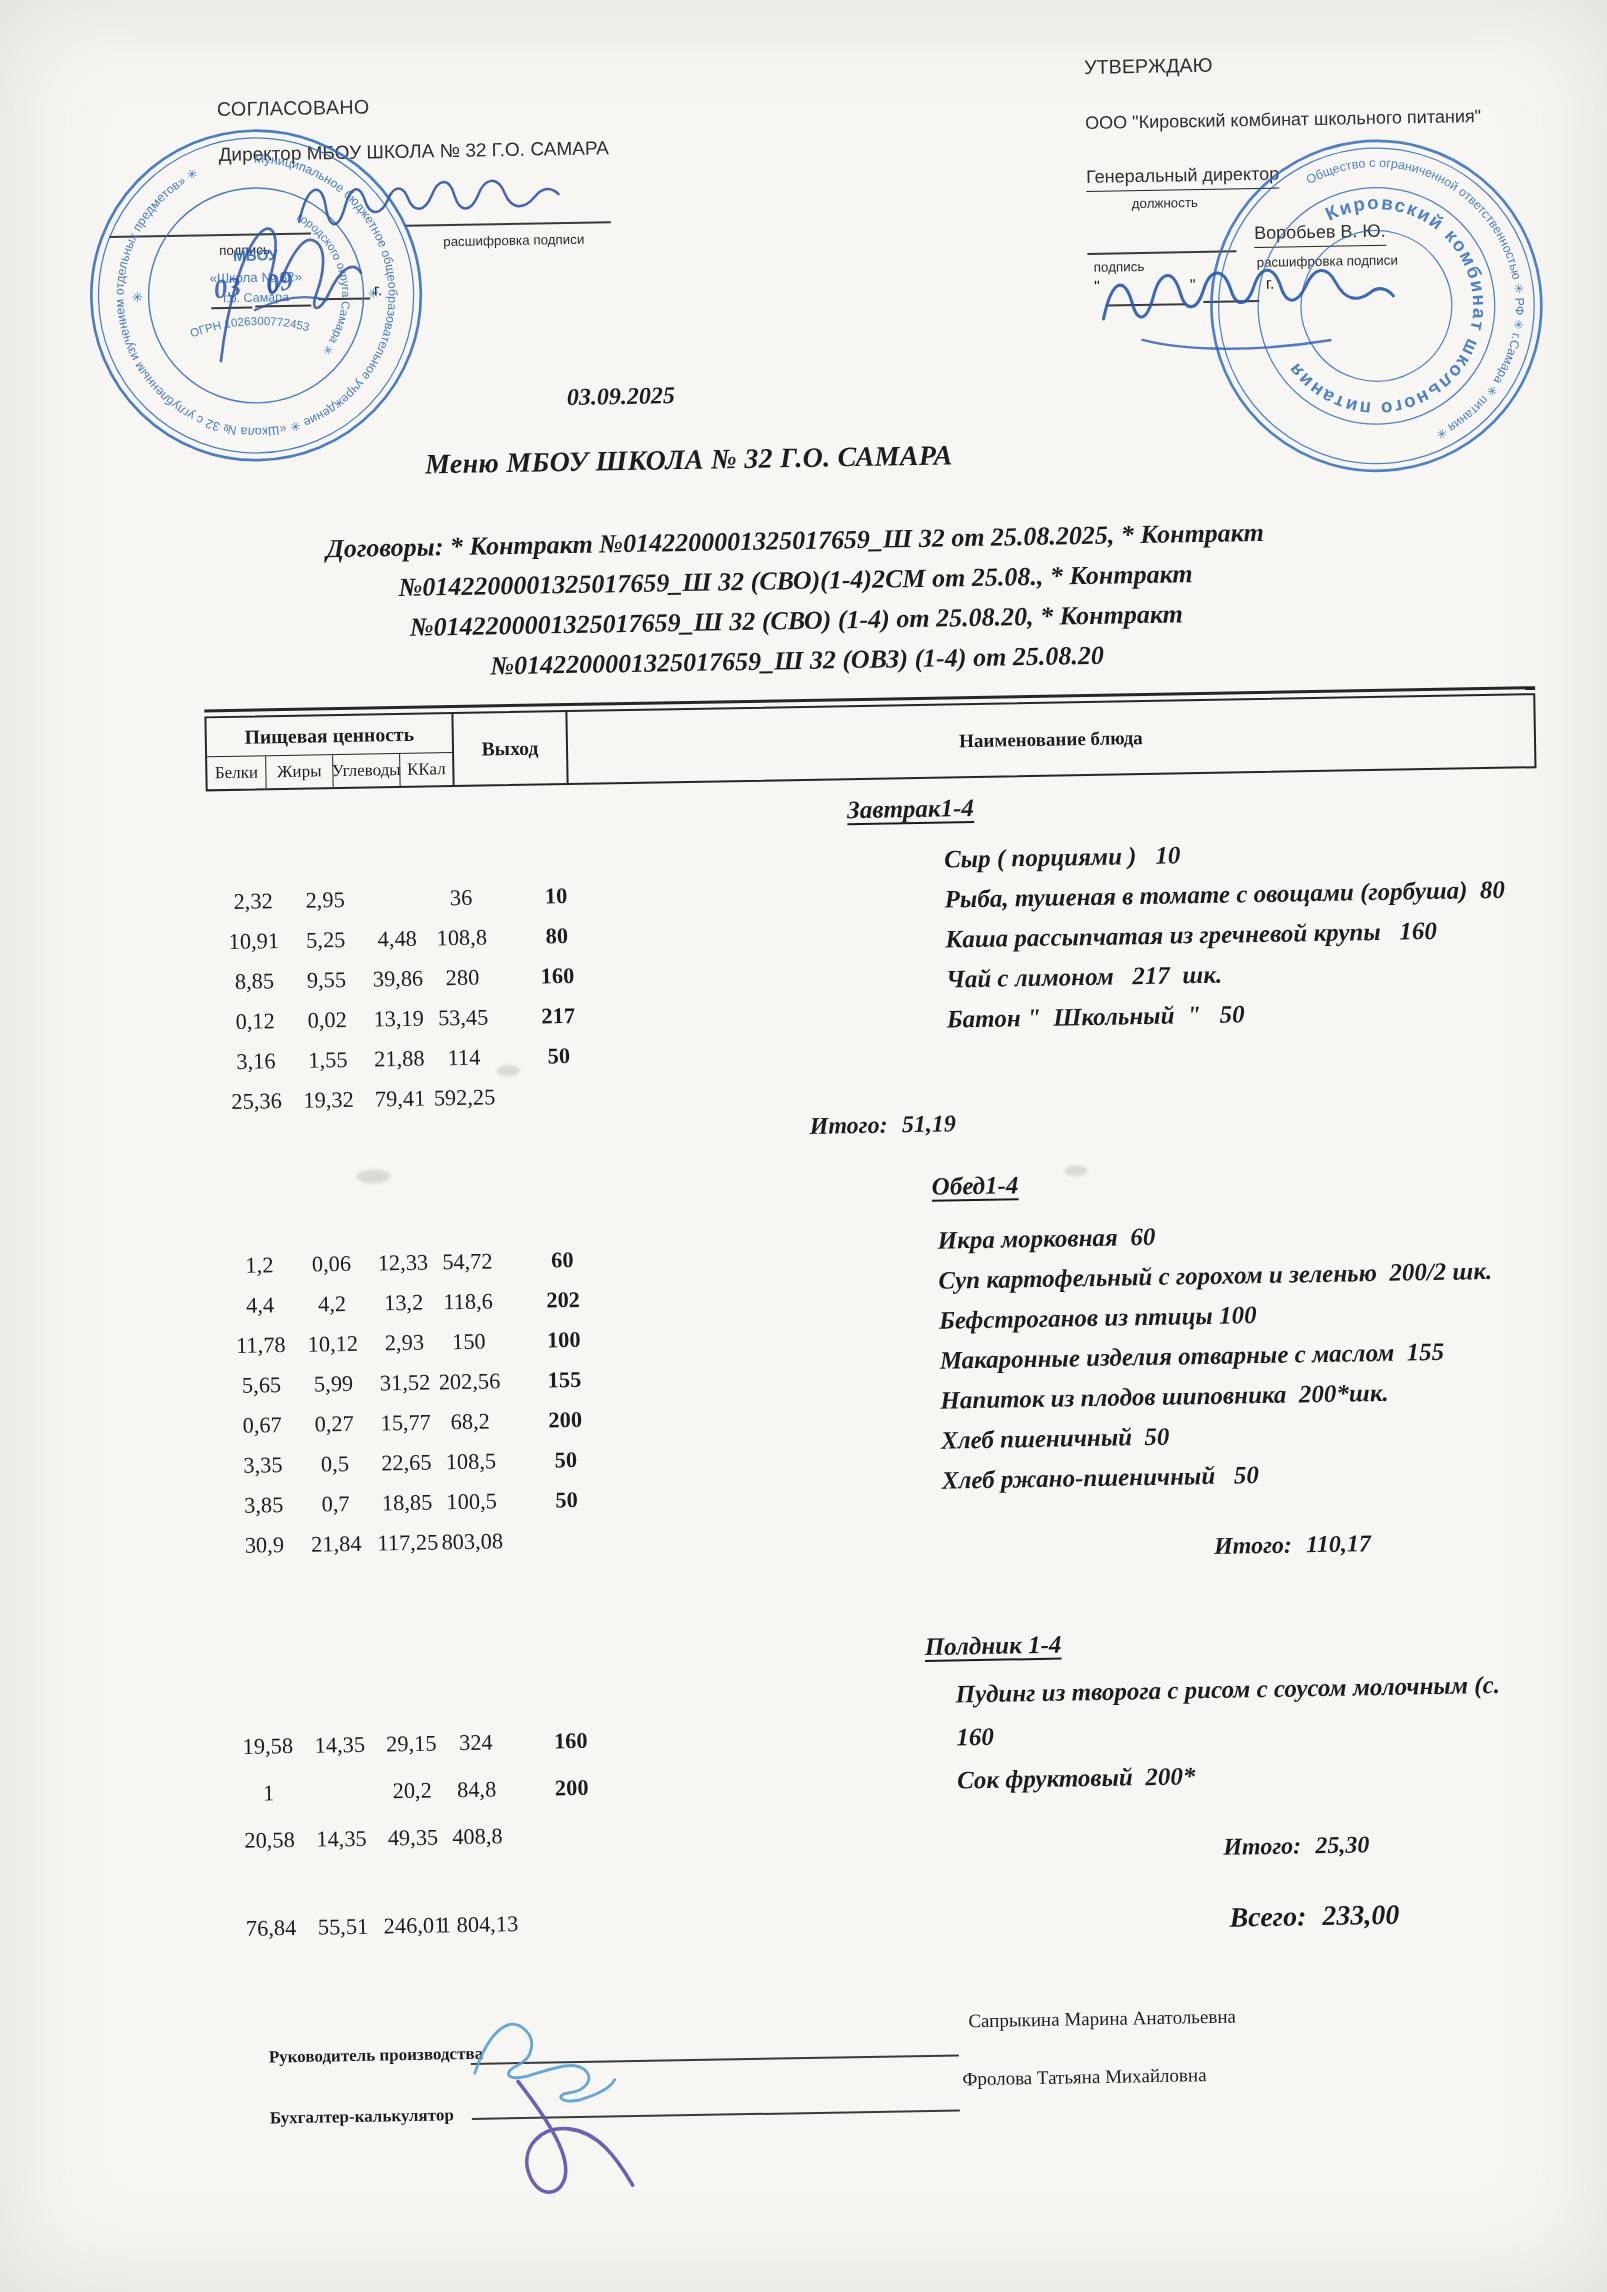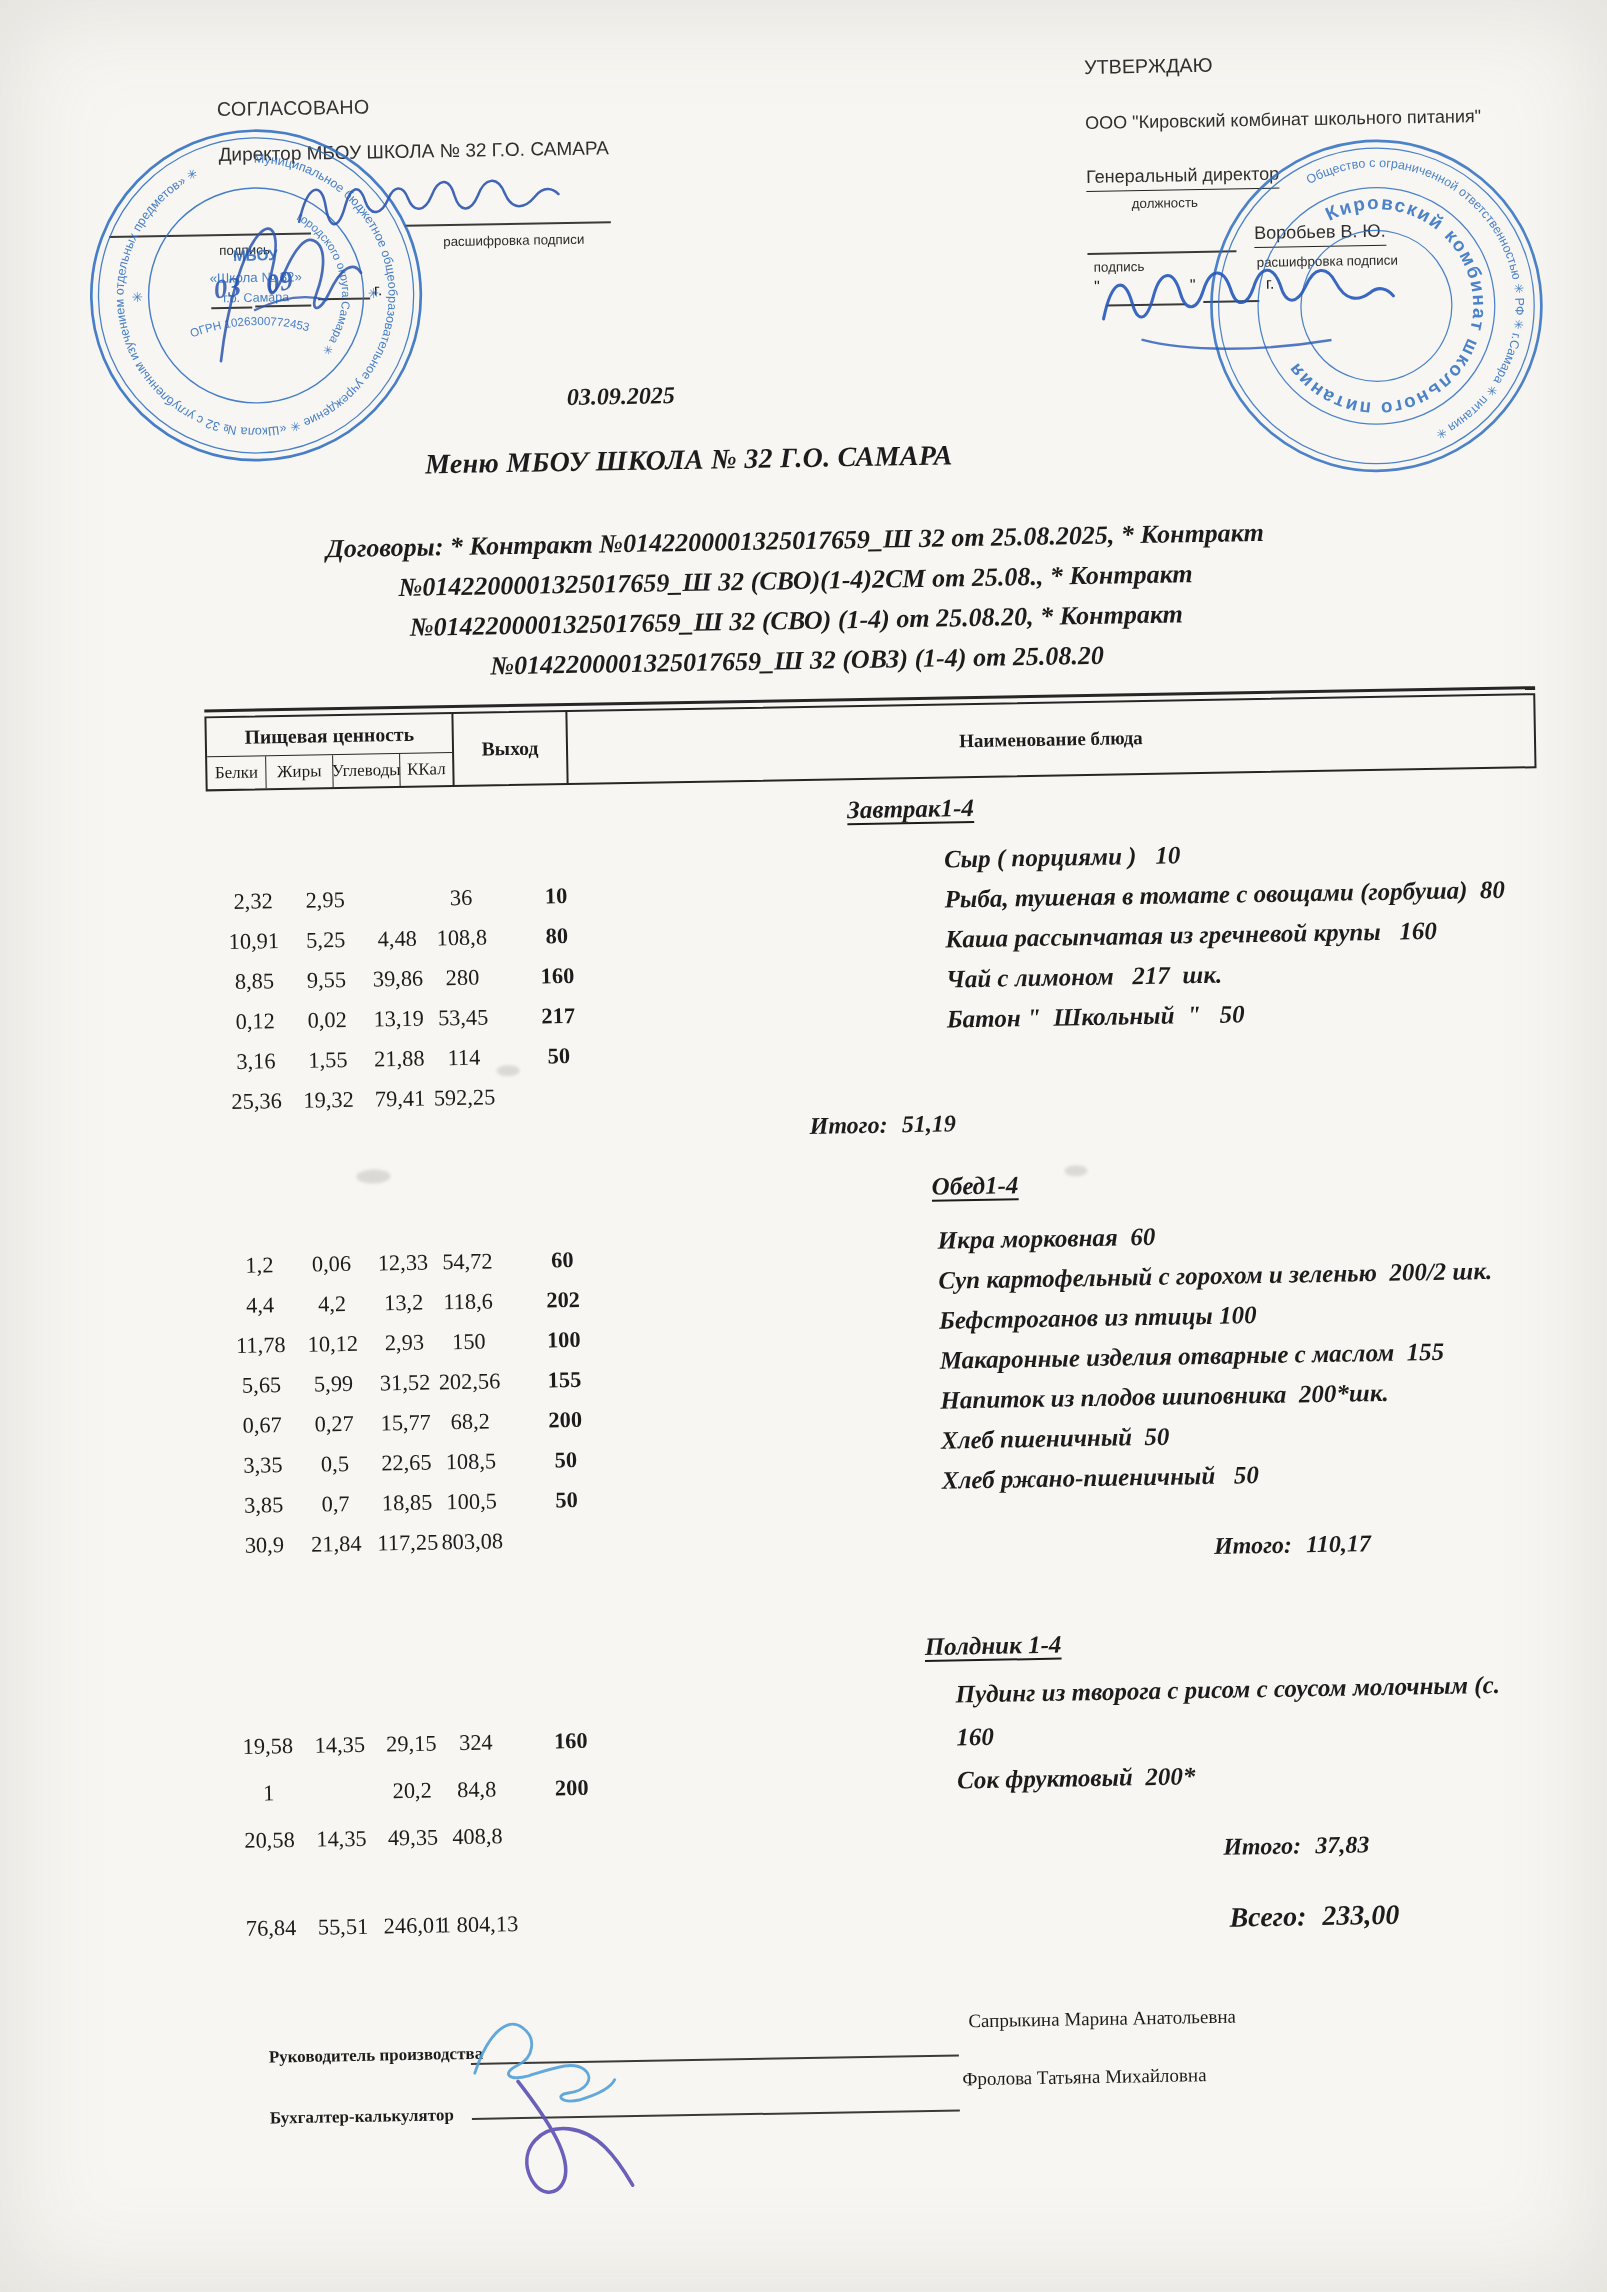--- a/index.html
+++ b/index.html
@@ -338,21 +338,21 @@
         <span class="c cv2"></span>
       </div>
     </div>
   <div class="dishes sn-d" style="left:946px;top:1675px;">
 
   <div class="dish-line">Пудинг из творога с рисом с соусом молочным (с.</div>
         <div class="dish-line">160</div>
         <div class="dish-line">Сок фруктовый  200*</div>
       </div>
   <div class="abs totals" style="left:1211px;top:1841px;">
-    <span>Итого:</span><span class="tv">37,83</span>
+    <span>Итого:</span><span class="tv">25,30</span>
   </div>
 
   <div class="nblock" style="top:1906px;">
 
       <div class="nrow">
         <span class="c cb2">76,84</span>
         <span class="c cz2">55,51</span>
         <span class="c cu2">246,01</span>
         <span class="c ck2">1 804,13</span>
         <span class="c cv2"></span>

